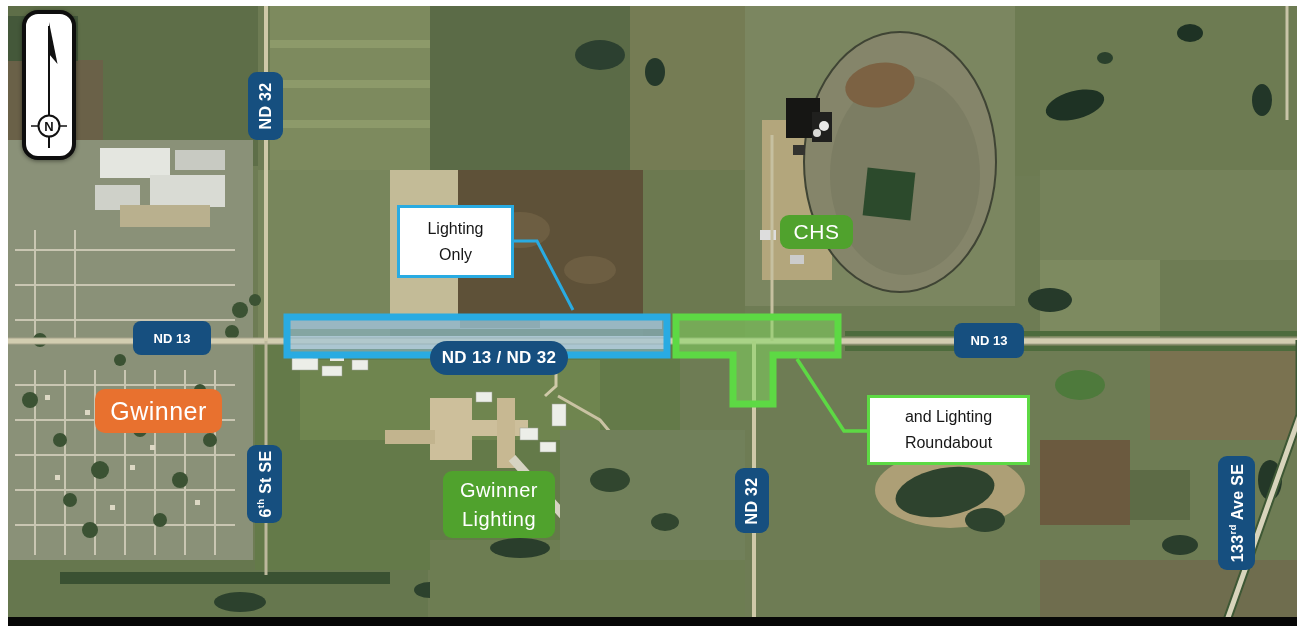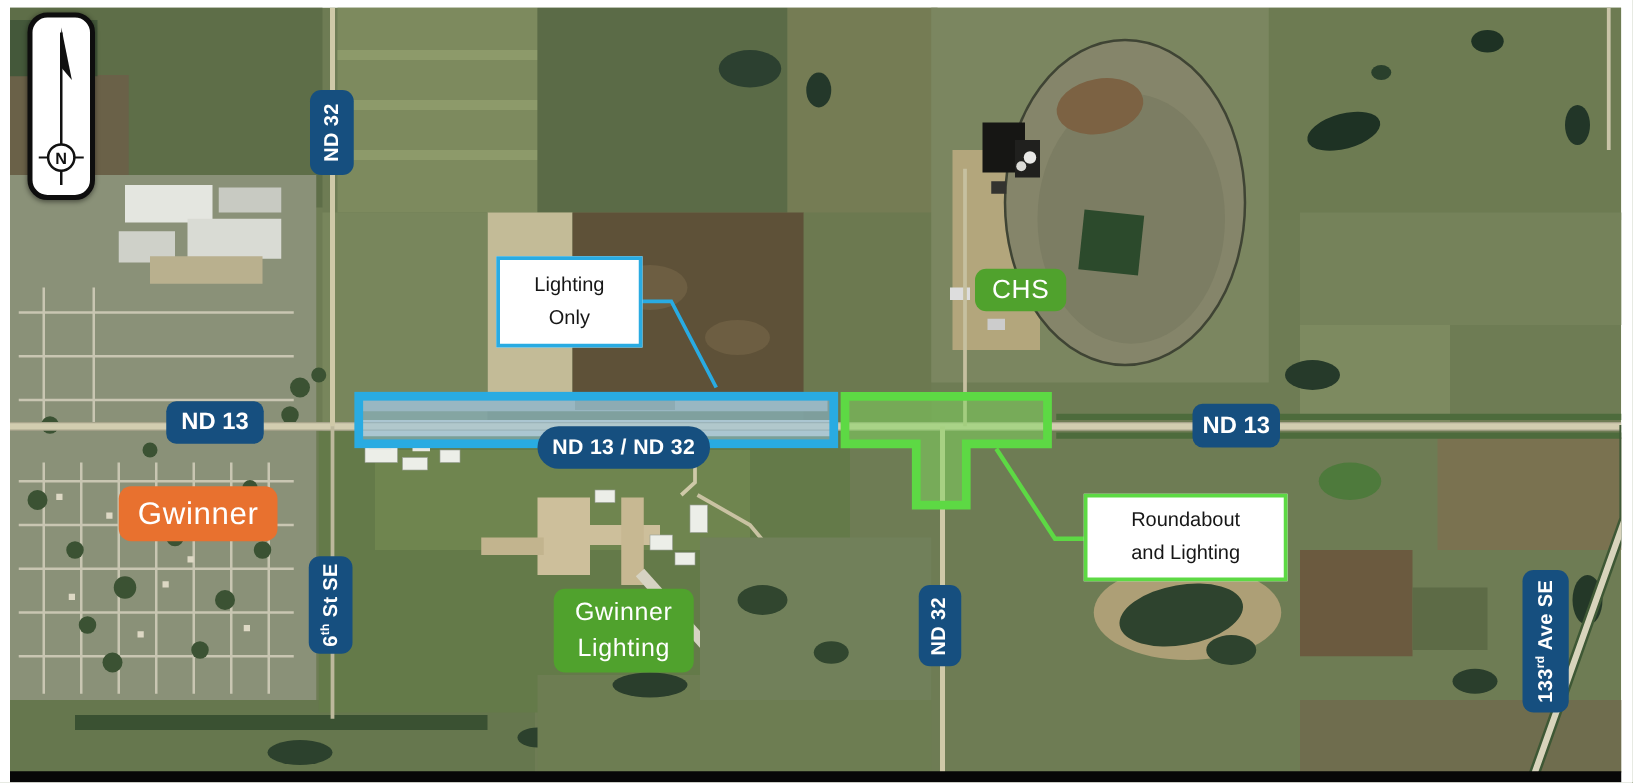--- a/index.html
+++ b/index.html
@@ -5,21 +5,21 @@
   html,body{margin:0;padding:0;background:#ffffff;}
   #stage{
     position:relative;width:1306px;height:626px;background:#ffffff;overflow:hidden;
     font-family:"Liberation Sans", sans-serif;
   }
   svg{display:block;}
   #bg,#overlay{position:absolute;left:0;top:0;pointer-events:none;}
   #overlay{z-index:2;}
   .lbl{position:absolute;z-index:3;display:flex;align-items:center;justify-content:center;
        color:#fff;border-radius:8px;box-sizing:border-box;}
-  .navy{background:var(--navy,#164f7f);font-weight:600;font-size:19px;}
+  .navy{background:var(--navy,#164f7f);font-weight:600;font-size:13px;}
   .pill{border-radius:17px;font-size:17px;letter-spacing:.3px;}
   .vlabel{position:absolute;z-index:3;background:var(--navy,#164f7f);border-radius:9px;}
   .vlabel .vtext{
     position:absolute;left:50%;top:50%;
     transform:translate(-50%,-50%) rotate(-90deg);
     white-space:nowrap;color:#fff;font-size:16px;font-weight:600;letter-spacing:.3px;
   }
   .vtext sup{font-size:.6em;}
   .place-orange{background:var(--orange,#e8712f);font-size:25px;border-radius:10px;letter-spacing:.5px;}
   .place-green{background:var(--green,#50a22d);font-size:21px;border-radius:9px;letter-spacing:.5px;align-items:center;}
@@ -276,17 +276,17 @@
     <span>Gwinner</span>
     <span>Lighting</span>
   </div>
 
   <div class="callout blue" style="left:397px;top:205px;width:117px;height:73px;">
     <span>Lighting</span>
     <span>Only</span>
   </div>
 
   <div class="callout green" style="left:867px;top:395px;width:163px;height:70px;">
+    <span>and Lighting</span>
     <span>Roundabout</span>
-    <span>and Lighting</span>
   </div>
 
 </div>
 
 </body></html>

